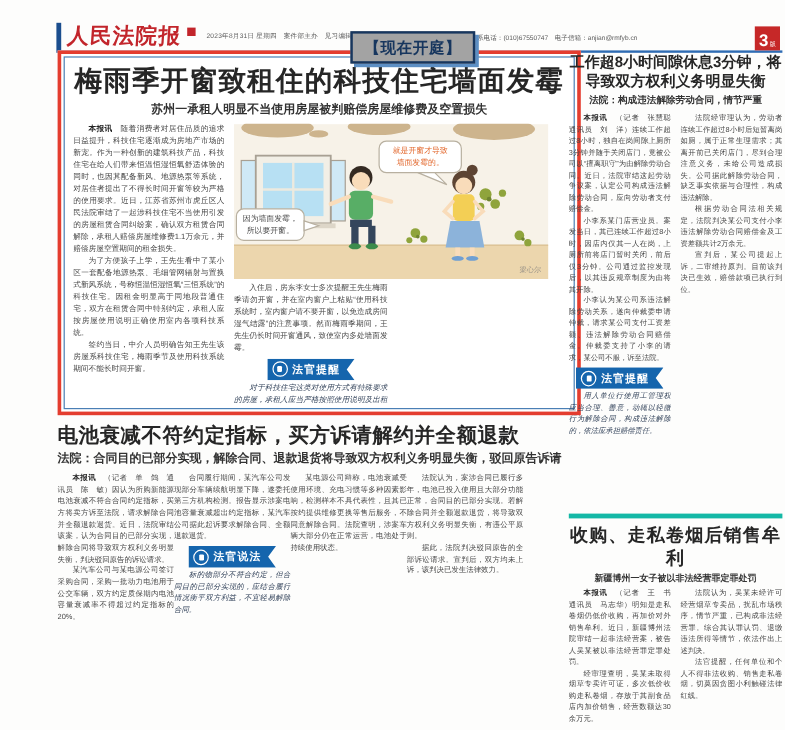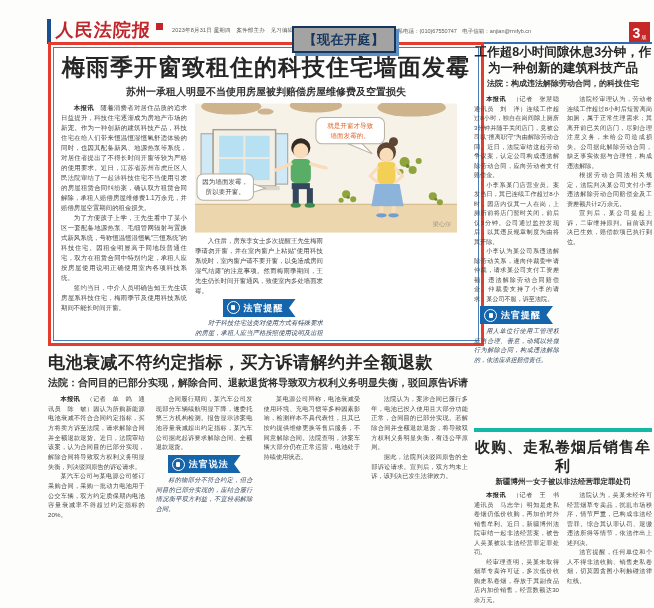--- a/index.html
+++ b/index.html
@@ -53,21 +53,21 @@
   .ma-col1{width:126px;height:238px;}
   .ma-col23{width:264px;}
   .cartoon{width:262px;height:130px;}
   .ma-subcols{display:flex;gap:8px;margin-top:3px;}
   .ma-subcol{width:128px;height:102px;overflow:hidden;}
   
   .battery{position:absolute;left:48px;top:352px;width:420px;height:252px;}
   .ba-headline{font-size:17px;font-weight:bold;color:#262626;text-align:left;letter-spacing:.5px;
     line-height:22px;white-space:nowrap;}
   .ba-subhead{font-size:10px;font-weight:bold;color:#333;text-align:center;margin-top:3px;line-height:11px;}
-  .ba-body{margin-top:6px;gap:11px;}
+  .ba-body{margin-top:6px;gap:0;}
   .ba-col{width:97px;height:200px;font-size:6.2px;}
   
   .rightcol{position:absolute;left:474px;top:44px;width:178px;height:560px;}
   .wa-headline{font-size:12.5px;font-weight:bold;color:#262626;text-align:center;line-height:16px;}
   .wa-subhead{font-size:8px;font-weight:bold;color:#333;text-align:center;margin-top:3px;line-height:10px;}
   .wa-body{margin-top:5px;gap:8px;}
   .wa-col{width:85px;height:328px;font-size:6.1px;}
   .smuggle{margin-top:6px;border-top:4px solid #14b8a6;padding-top:5px;}
   .sa-headline{font-size:15px;font-weight:bold;color:#262626;text-align:center;letter-spacing:1px;line-height:19px;}
   .sa-subhead{font-size:7.5px;font-weight:bold;color:#333;text-align:center;margin-top:2px;line-height:9px;}
@@ -218,22 +218,22 @@
     <div class="col ba-col bt">
       <p>法院认为，案涉合同已履行多年，电池已投入使用且大部分功能正常，合同目的已部分实现。若解除合同并全额退款退货，将导致双方权利义务明显失衡，有违公平原则。</p>
       <p>据此，法院判决驳回原告的全部诉讼请求。宣判后，双方均未上诉，该判决已发生法律效力。</p>
     </div>
   </div>
 </div>
 
 <div class="rightcol">
 
   <div>
-    <div class="wa-headline">工作超8小时间隙休息3分钟，作为一种创新的建筑科技产品</div>
-    <div class="wa-subhead">法院：构成违法解除劳动合同，的科技住宅</div>
+    <div class="wa-headline">工作超8小时间隙休息3分钟，将导致双方权利义务明显失衡</div>
+    <div class="wa-subhead">法院：构成违法解除劳动合同，情节严重</div>
     <div class="cols wa-body">
       <div class="col wa-col bt">
         <p><span class="lead">本报讯</span><span>　（记者　张慧聪　通讯员　刘　洋）连续工作超过8小时，独自在岗间隙上厕所3分钟并随手关闭店门，竟被公司以“擅离职守”为由解除劳动合同。近日，法院审结这起劳动争议案，认定公司构成违法解除劳动合同，应向劳动者支付赔偿金。</span></p>
         <p>小李系某门店营业员。案发当日，其已连续工作超过8小时，因店内仅其一人在岗，上厕所前将店门暂时关闭，前后仅3分钟。公司通过监控发现后，以其违反规章制度为由将其开除。</p>
         <p>小李认为某公司系违法解除劳动关系，遂向仲裁委申请仲裁，请求某公司支付工资差额、违法解除劳动合同赔偿金。仲裁委支持了小李的请求，某公司不服，诉至法院。</p>
         <div class="badge">
           <span class="circ"></span>
           <span>法官提醒</span>
         </div>
         <div class="kai">

